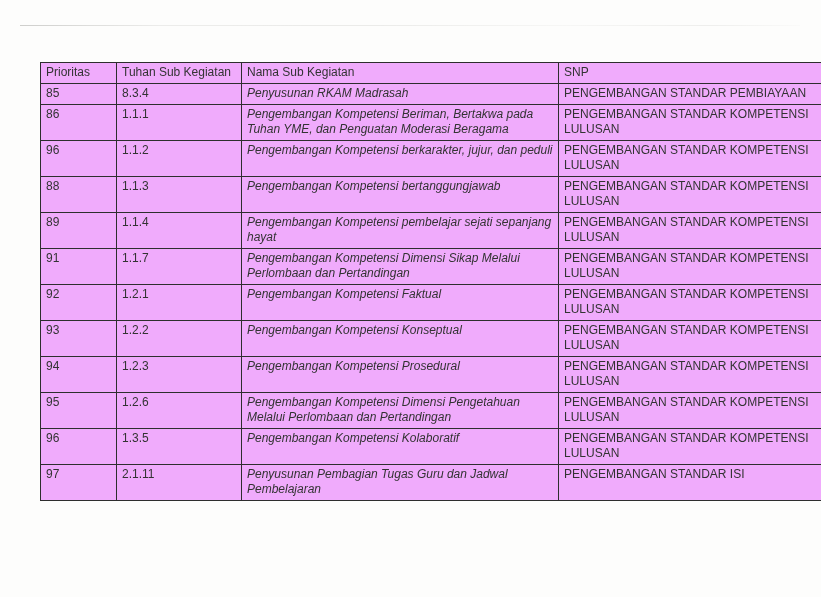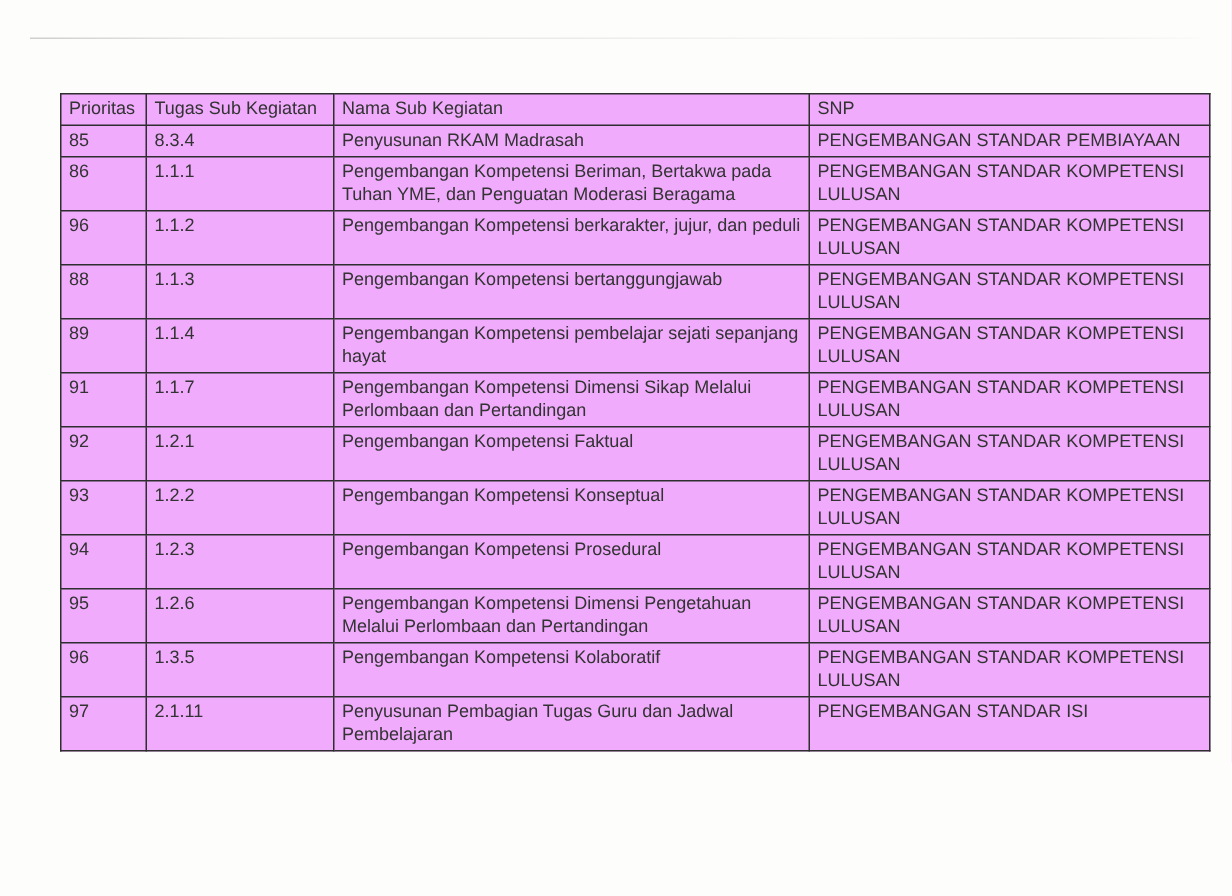--- a/index.html
+++ b/index.html
@@ -46,42 +46,42 @@
     color: #333333;
     text-align: left;
     vertical-align: top;
     padding: 2px 4px 3px 5px;
     font-weight: normal;
     word-wrap: break-word;
   }
   table.doc-table thead th {
     height: 15px;
   }
-  .col-prioritas { width: 57px; margin-top: 40px; }
+  .col-prioritas { width: 76px; margin-top: 40px; }
   .col-kode      { width: 125px; }
-  .col-nama      { width: 317px; }
+  .col-nama      { width: 317px; font-style: italic; }
   .col-snp       { width: 267px; }
 </style>
 </head>
 <body>
 
 <div class="page">
   <div class="scan-line"></div>
 
   <table class="doc-table">
     <colgroup>
       <col class="col-prioritas">
       <col class="col-kode">
       <col class="col-nama">
       <col class="col-snp">
     </colgroup>
     <thead>
       <tr>
         <th>Prioritas</th>
-        <th>Tugas Sub Kegiatan</th>
+        <th>Tuhan Sub Kegiatan</th>
         <th>Nama Sub Kegiatan</th>
         <th>SNP</th>
       </tr>
     </thead>
     <tbody>
         <tr>
           <td class="col-prioritas">85</td>
           <td class="col-kode">8.3.4</td>
           <td class="col-nama">Penyusunan RKAM Madrasah</td>
           <td class="col-snp">PENGEMBANGAN STANDAR PEMBIAYAAN</td>

